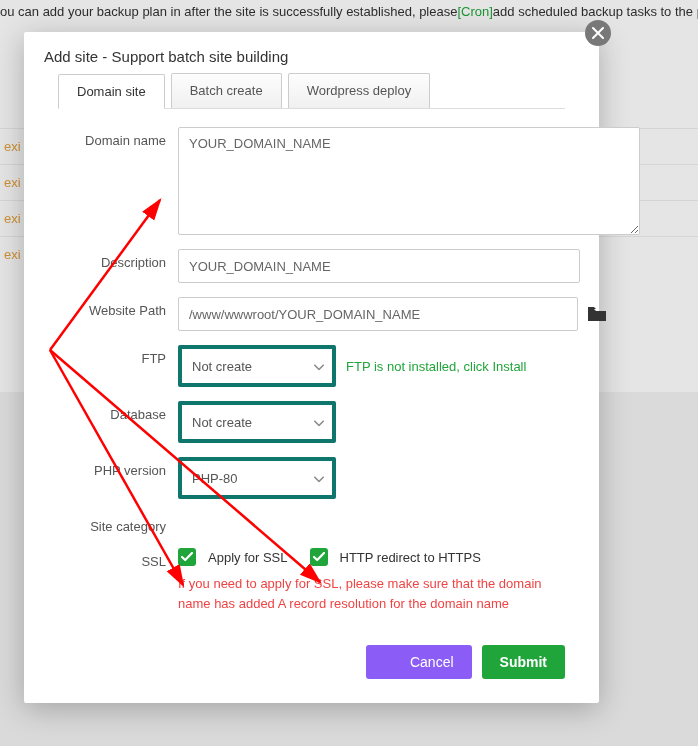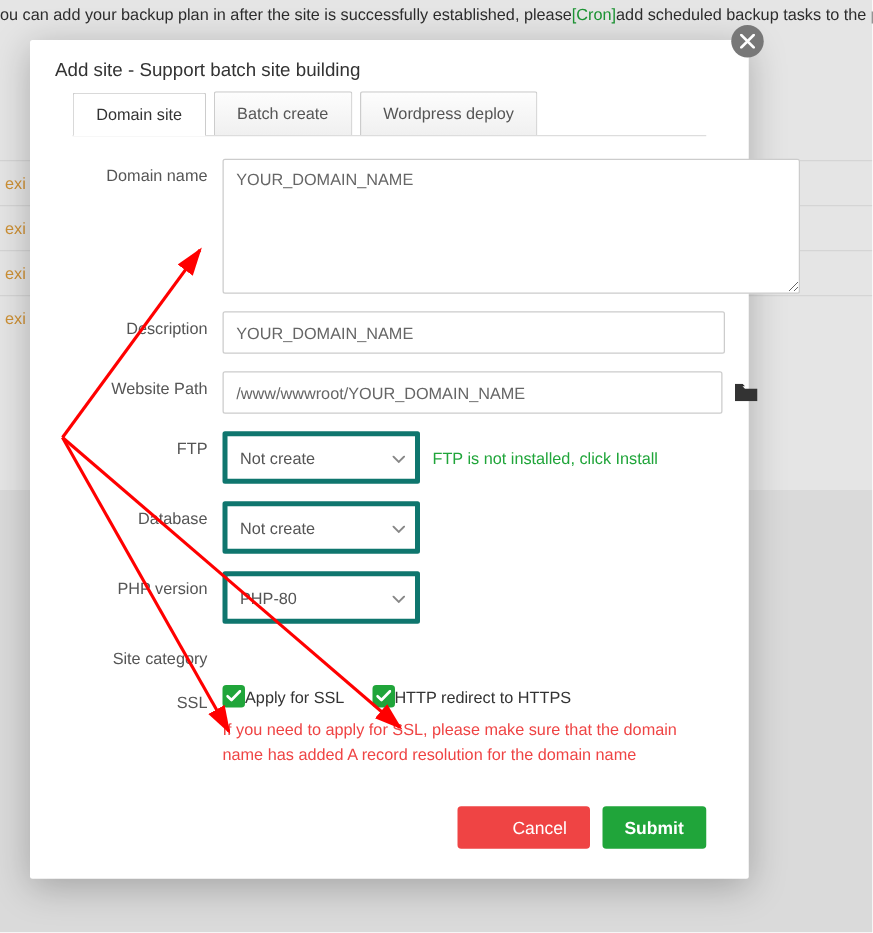--- a/index.html
+++ b/index.html
@@ -24,26 +24,26 @@
   .row .field{flex:1;display:flex;align-items:center;gap:10px;}
   textarea.inp{width:440px;height:90px;padding:8px 10px;border:1px solid #ccc;border-radius:2px;font-family:inherit;font-size:13px;color:#666;resize:both;outline:none;}
   input.inp{width:380px;height:32px;padding:0 10px;border:1px solid #ccc;border-radius:2px;font-family:inherit;font-size:13px;color:#666;outline:none;box-sizing:content-box;}
   .inp.path{width:378px;}
   .select{position:relative;width:130px;height:34px;border:4px solid #0f766e;border-radius:2px;background:#fff;display:flex;align-items:center;padding:0 10px;cursor:pointer;color:#555;font-size:13px;}
   .select .chev{position:absolute;right:8px;top:50%;transform:translateY(-50%);}
   .folder-icon svg{display:block;}
   .ftp-note{color:#20a53a;font-size:13px;}
   .chk{width:18px;height:18px;border-radius:3px;background:#20a53a;display:inline-flex;align-items:center;justify-content:center;cursor:pointer;}
   .chk svg{display:block;}
-  .chk-wrap{display:inline-flex;align-items:center;gap:0;}
+  .chk-wrap{display:inline-flex;align-items:center;gap:12px;}
   .ssl-text{color:#333;font-size:13px;}
   .ssl-note{color:#ef4444;font-size:13px;line-height:1.5;margin-top:4px;}
   .dlg-actions{display:flex;justify-content:flex-end;gap:10px;padding:0 34px 24px 0;}
   .btn{height:34px;padding:0 18px;border:none;border-radius:3px;font-size:14px;cursor:pointer;}
-  .btn.cancel{background:#ef4444;color:#fff;padding-left:44px;}
+  .btn.cancel{background:#8b5cf6;color:#fff;padding-left:44px;}
   .btn.submit{background:#20a53a;color:#fff;font-weight:600;}
   svg.arrows{position:absolute;left:0;top:0;pointer-events:none;}
 </style>
 </head>
 <body>
 
 <div class="bg-page">
 
   <div class="bg-banner">
     <span>ou can add your backup plan in after the site is successfully established, please</span><span class="cron">[Cron]</span><span>add scheduled backup tasks to the p</span>

